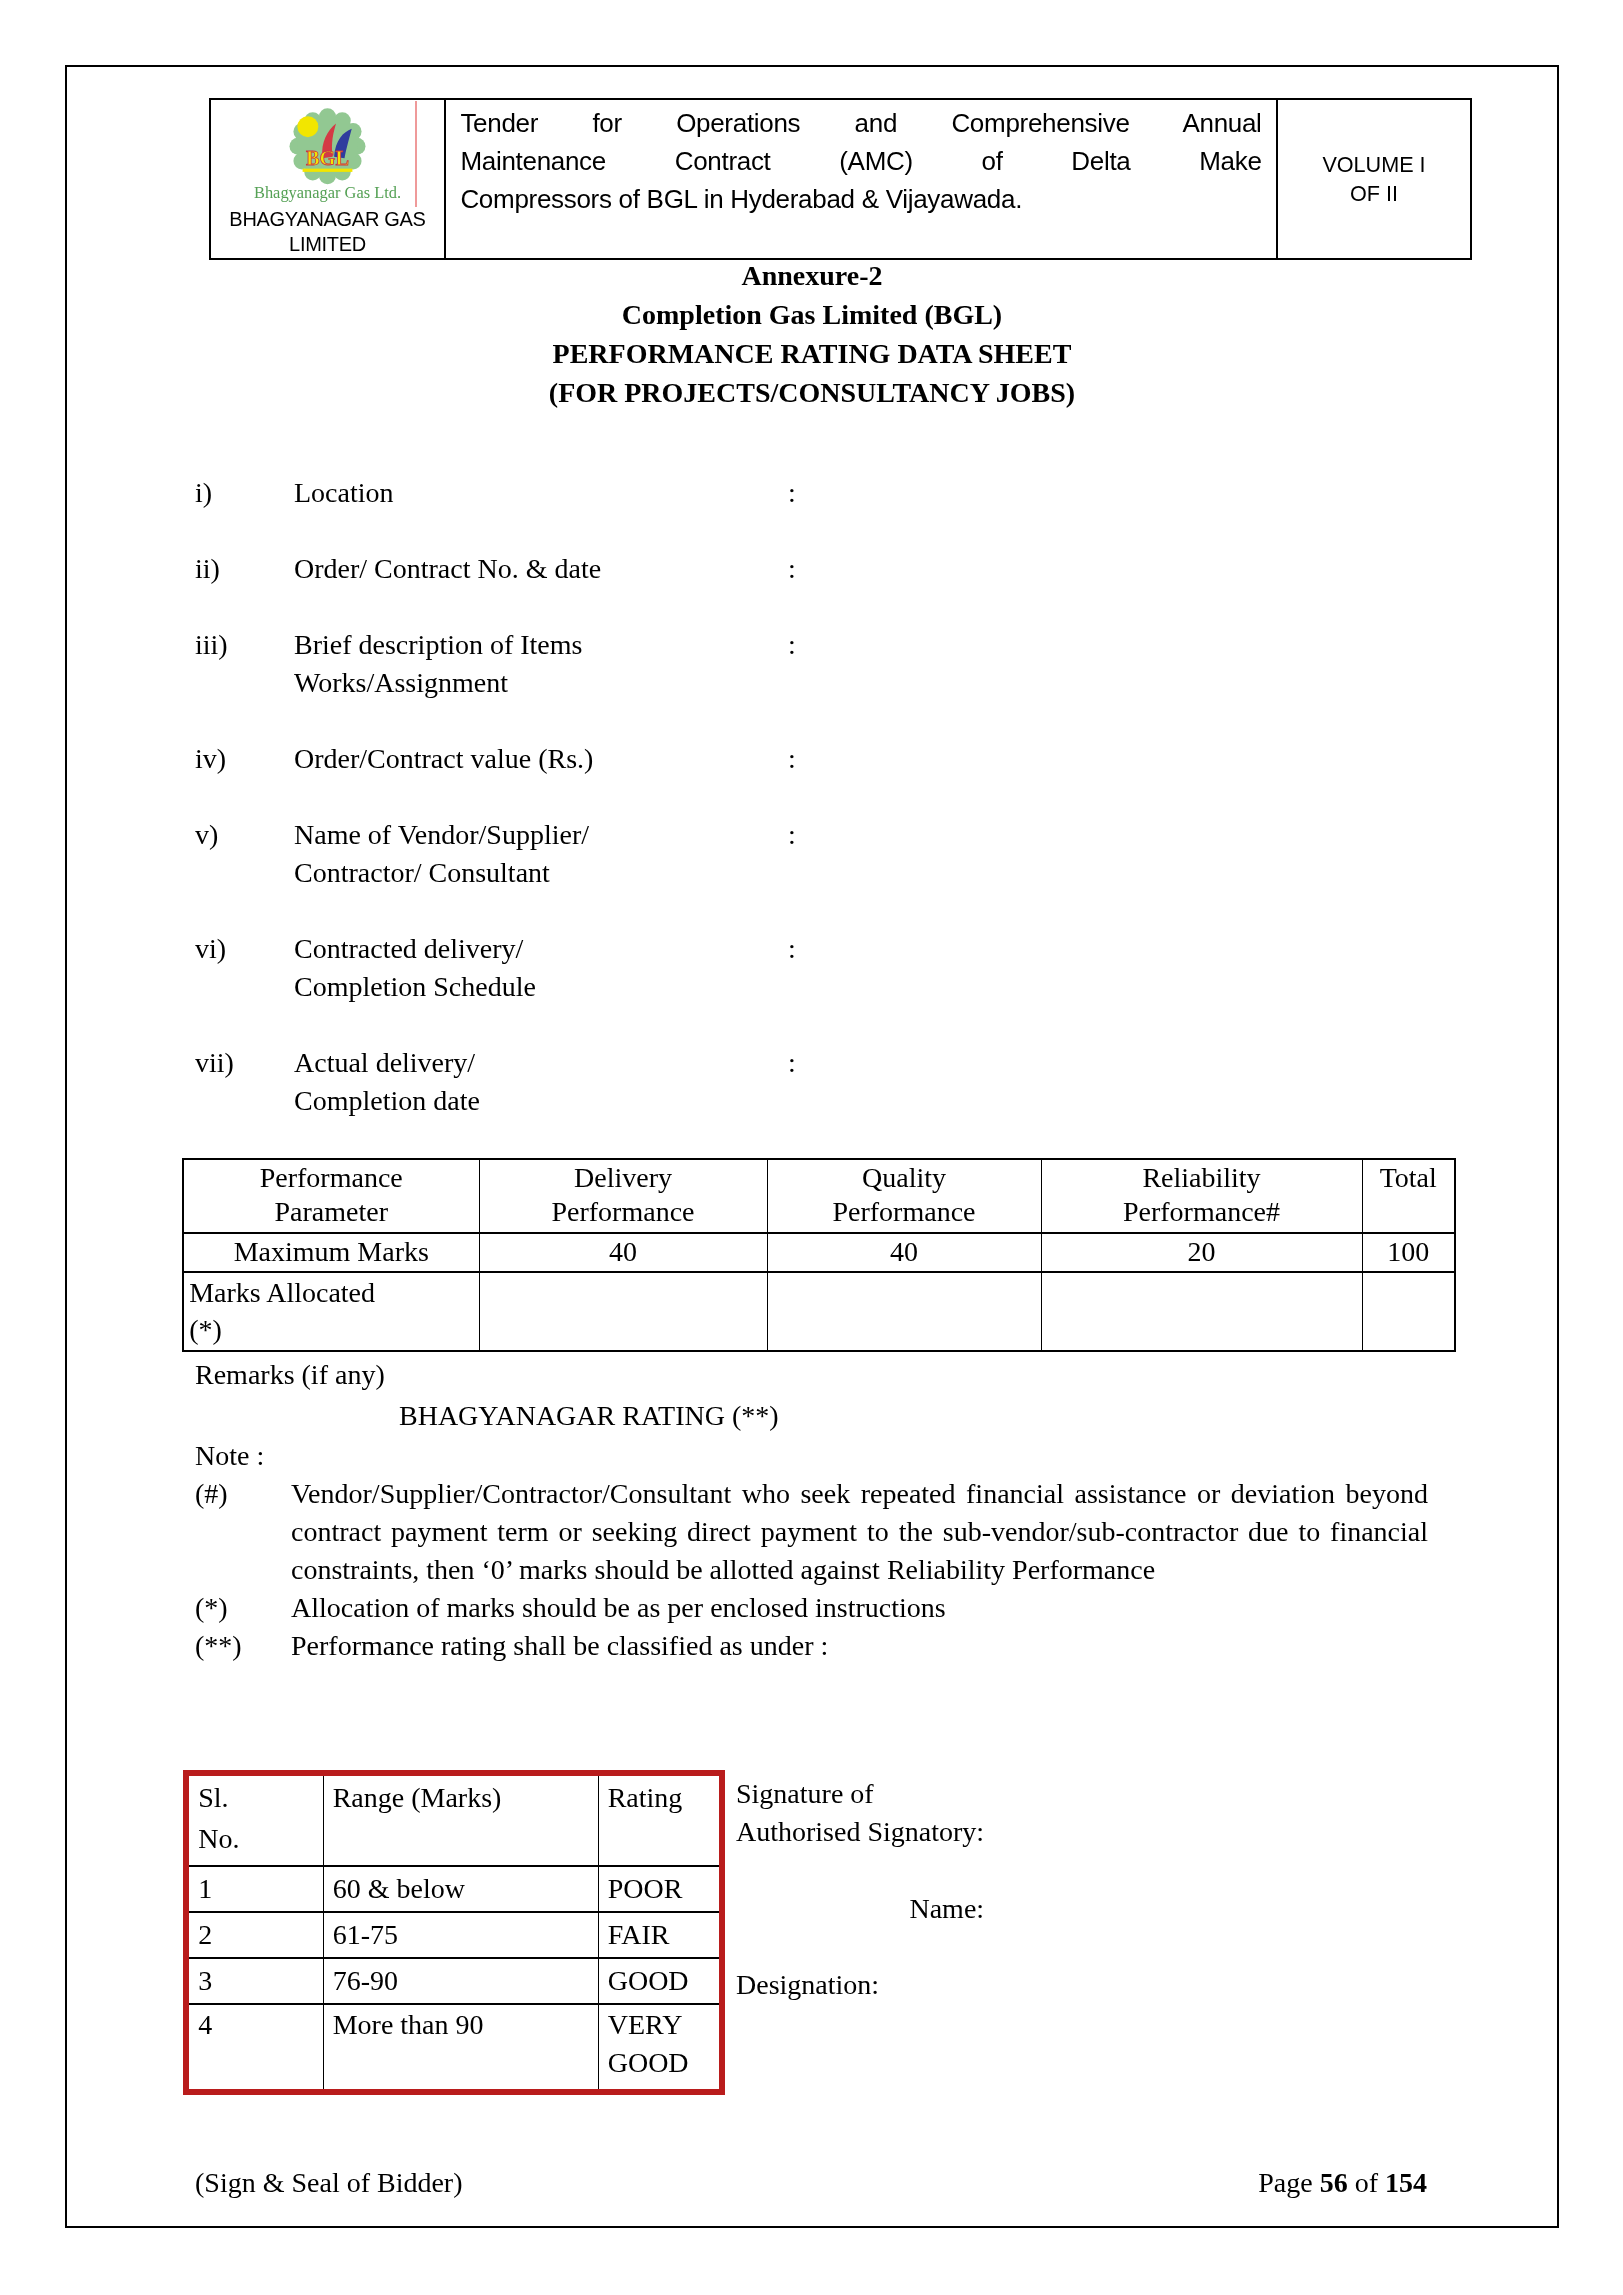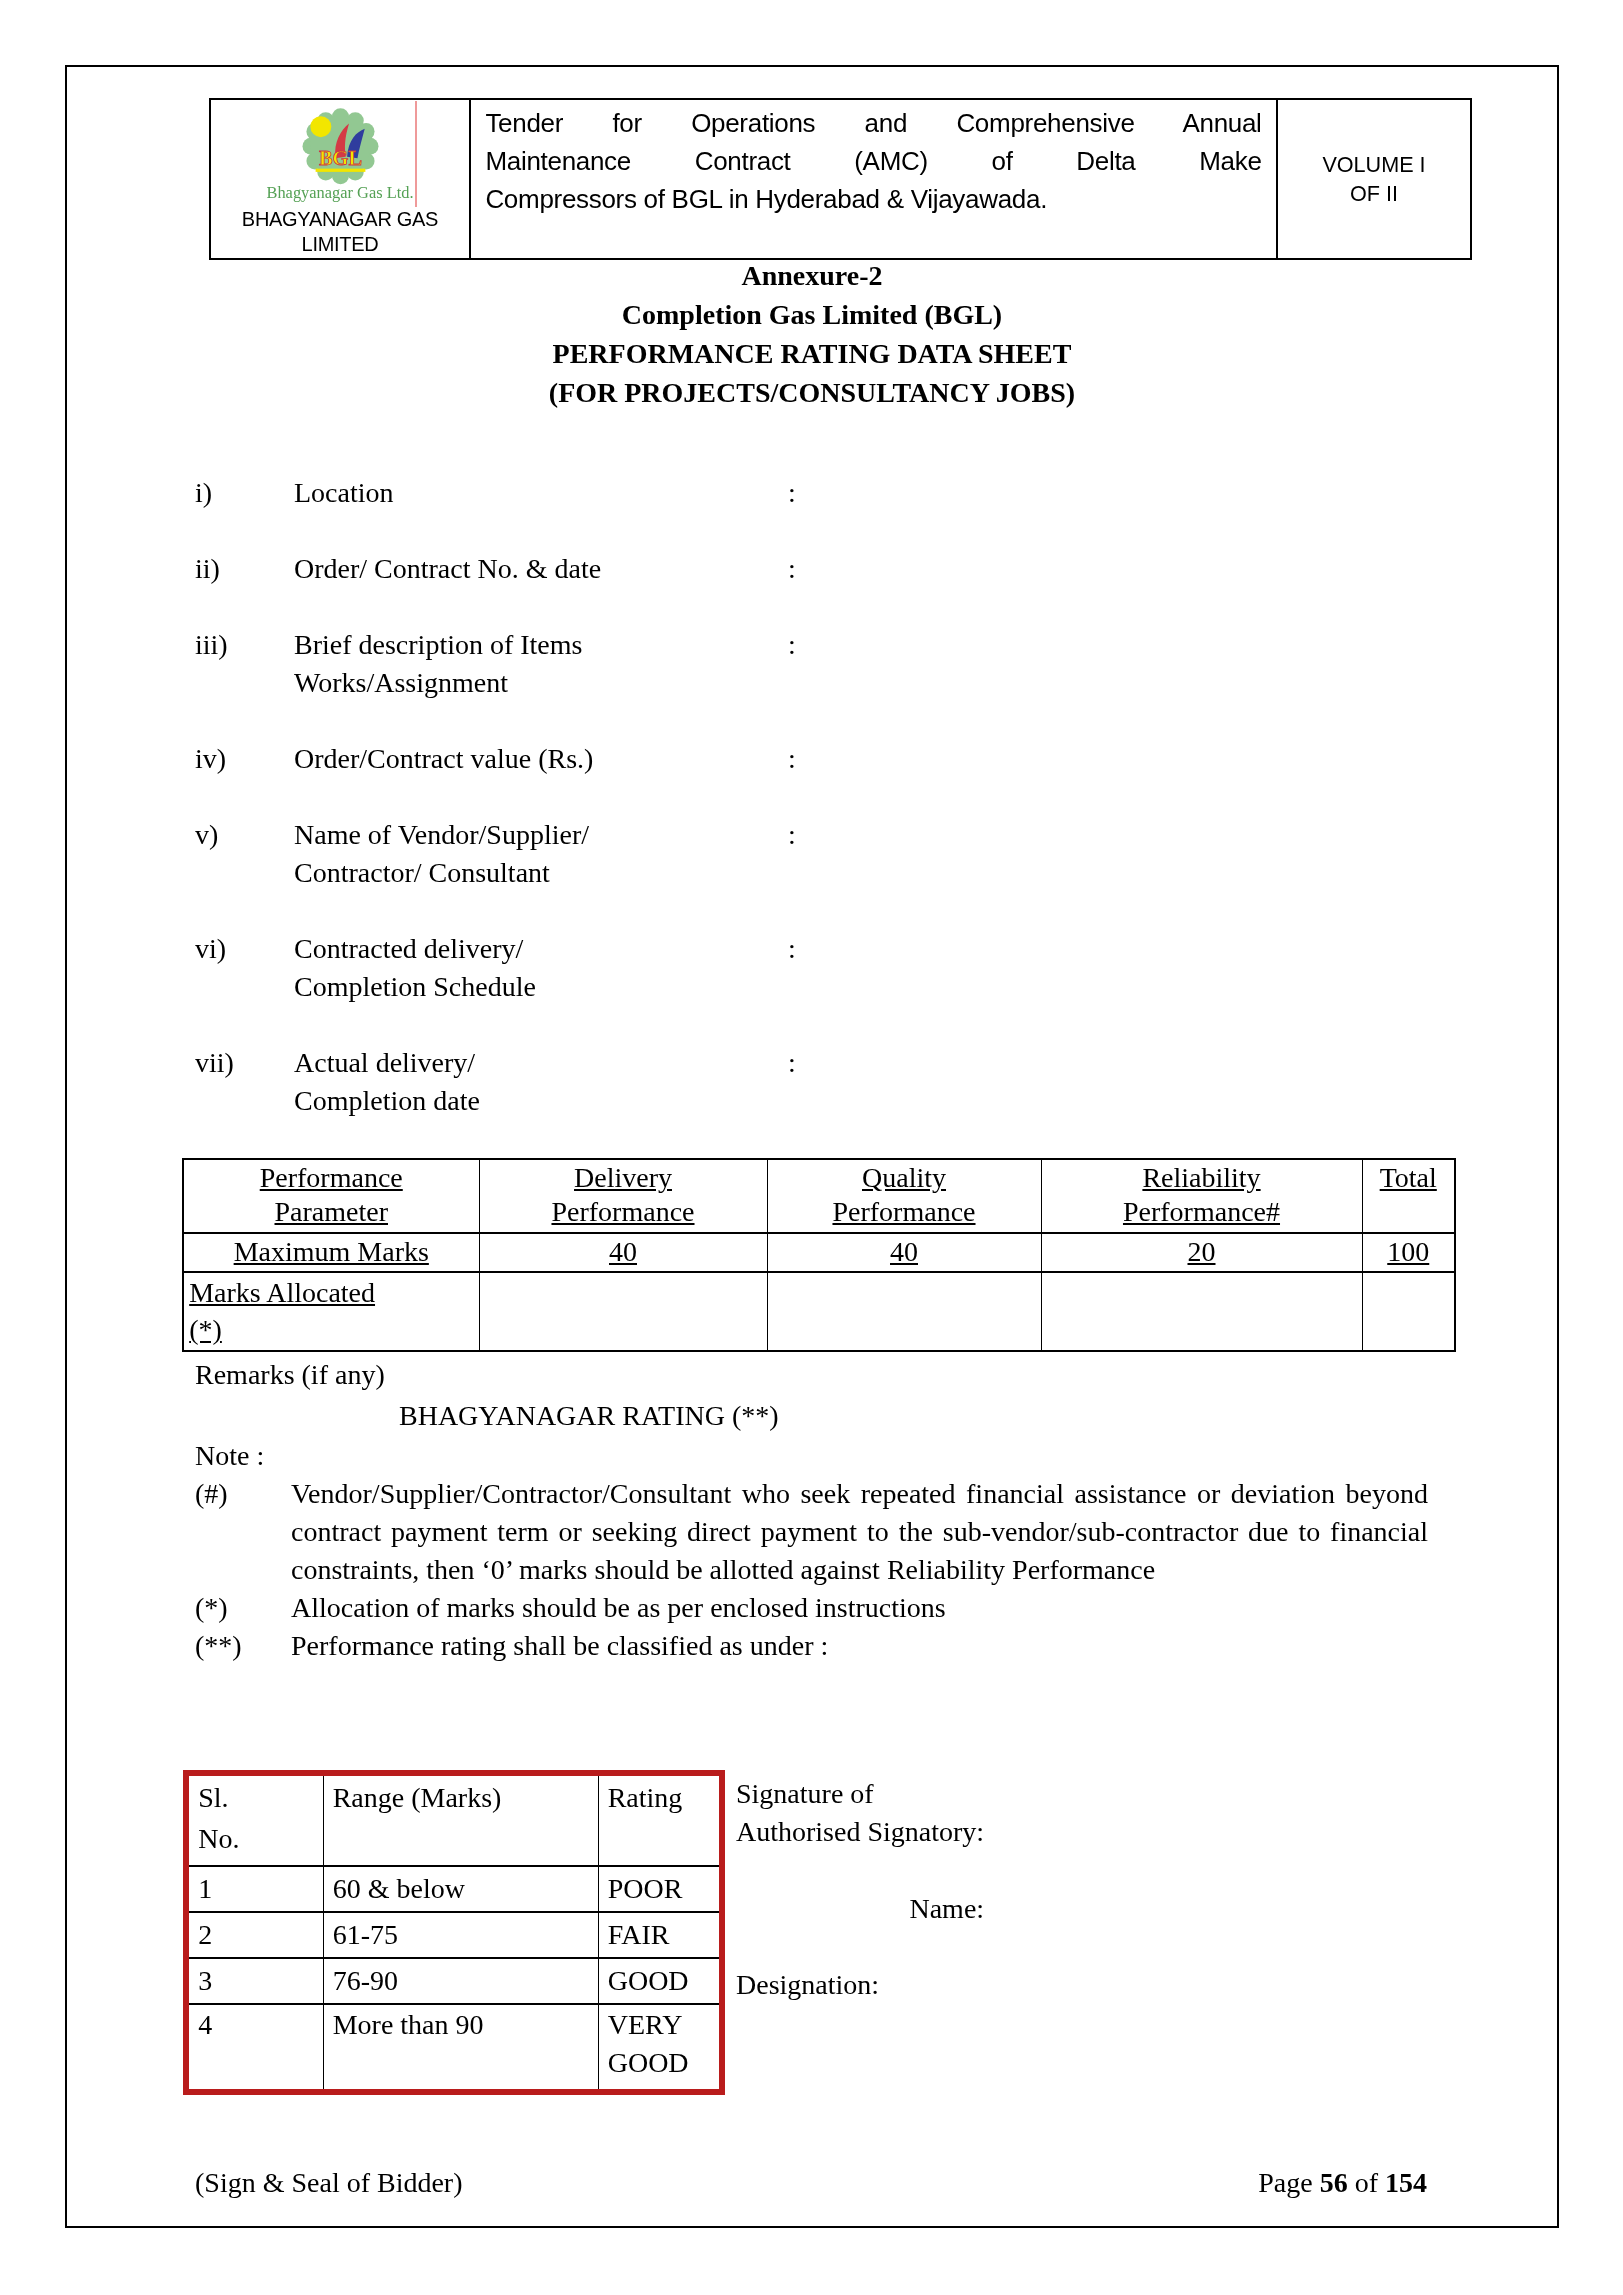--- a/index.html
+++ b/index.html
@@ -11,21 +11,21 @@
   .frame {
     position:absolute; left:65px; top:65px; width:1494px; height:2163px;
     border:2px solid #000;
   }
   
   .header-table {
     position:absolute; left:209px; top:98px; width:1263px; height:162px;
     display:flex; border:2px solid #000; background:#fff;
     font-family:"Liberation Sans", sans-serif;
   }
-  .logo-cell { width:260px; border-right:2px solid #000; position:relative; text-align:center; }
+  .logo-cell { width:235px; border-right:2px solid #000; position:relative; text-align:center; }
   .logo-svg { display:block; margin:6.5px auto 0 auto; }
   .logo-subtitle {
     font-family:"Liberation Serif", serif; font-weight:normal;
     color:#55a155; font-size:16.4px; line-height:17px; margin-top:-2.6px;
   }
   .company-name {
     font-size:20px; line-height:25px; margin:6.5px auto 0 auto; width:222px;
     letter-spacing:-0.3px; color:#000;
   }
   .red-divider { position:absolute; top:1.3px; left:204px; width:2px; height:106px; background:#ef9a9a; }
@@ -40,21 +40,21 @@
     font-weight:bold; font-size:28px; line-height:39px;
   }
   
   .fields { position:absolute; left:195px; top:474px; width:1233px; font-size:28px; line-height:38px; }
   .field-row { display:grid; grid-template-columns:99px 494px auto; margin-bottom:38px; }
   
   .perf-table {
     position:absolute; left:182px; top:1158px; width:1272px;
     border-collapse:collapse; font-size:28px; line-height:34px; table-layout:fixed;
   }
-  .perf-table { border:2.6px solid #000;text-decoration:underline; }
+  .perf-table { border:2.6px solid #000; }
   .perf-table td { border:1.3px solid #000; border-top-width:2.6px; border-bottom-width:2.6px; vertical-align:top; padding:1.3px 5.2px; }
   .perf-table .c { text-align:center; }
   .perf-table tr.hdr td { height:74px; }
   .perf-table tr.mm td { height:39px; }
   .perf-table tr.ma td { height:79px; line-height:37px; }
   
   .remarks-block { position:absolute; left:195px; top:1356px; width:1233px; font-size:28px; line-height:38px; }
   .pr-line { margin-left:204px; margin-top:2.6px; }
   .note-label { margin-top:2.6px; }
   .note-row { display:grid; grid-template-columns:96px 1137px; }

